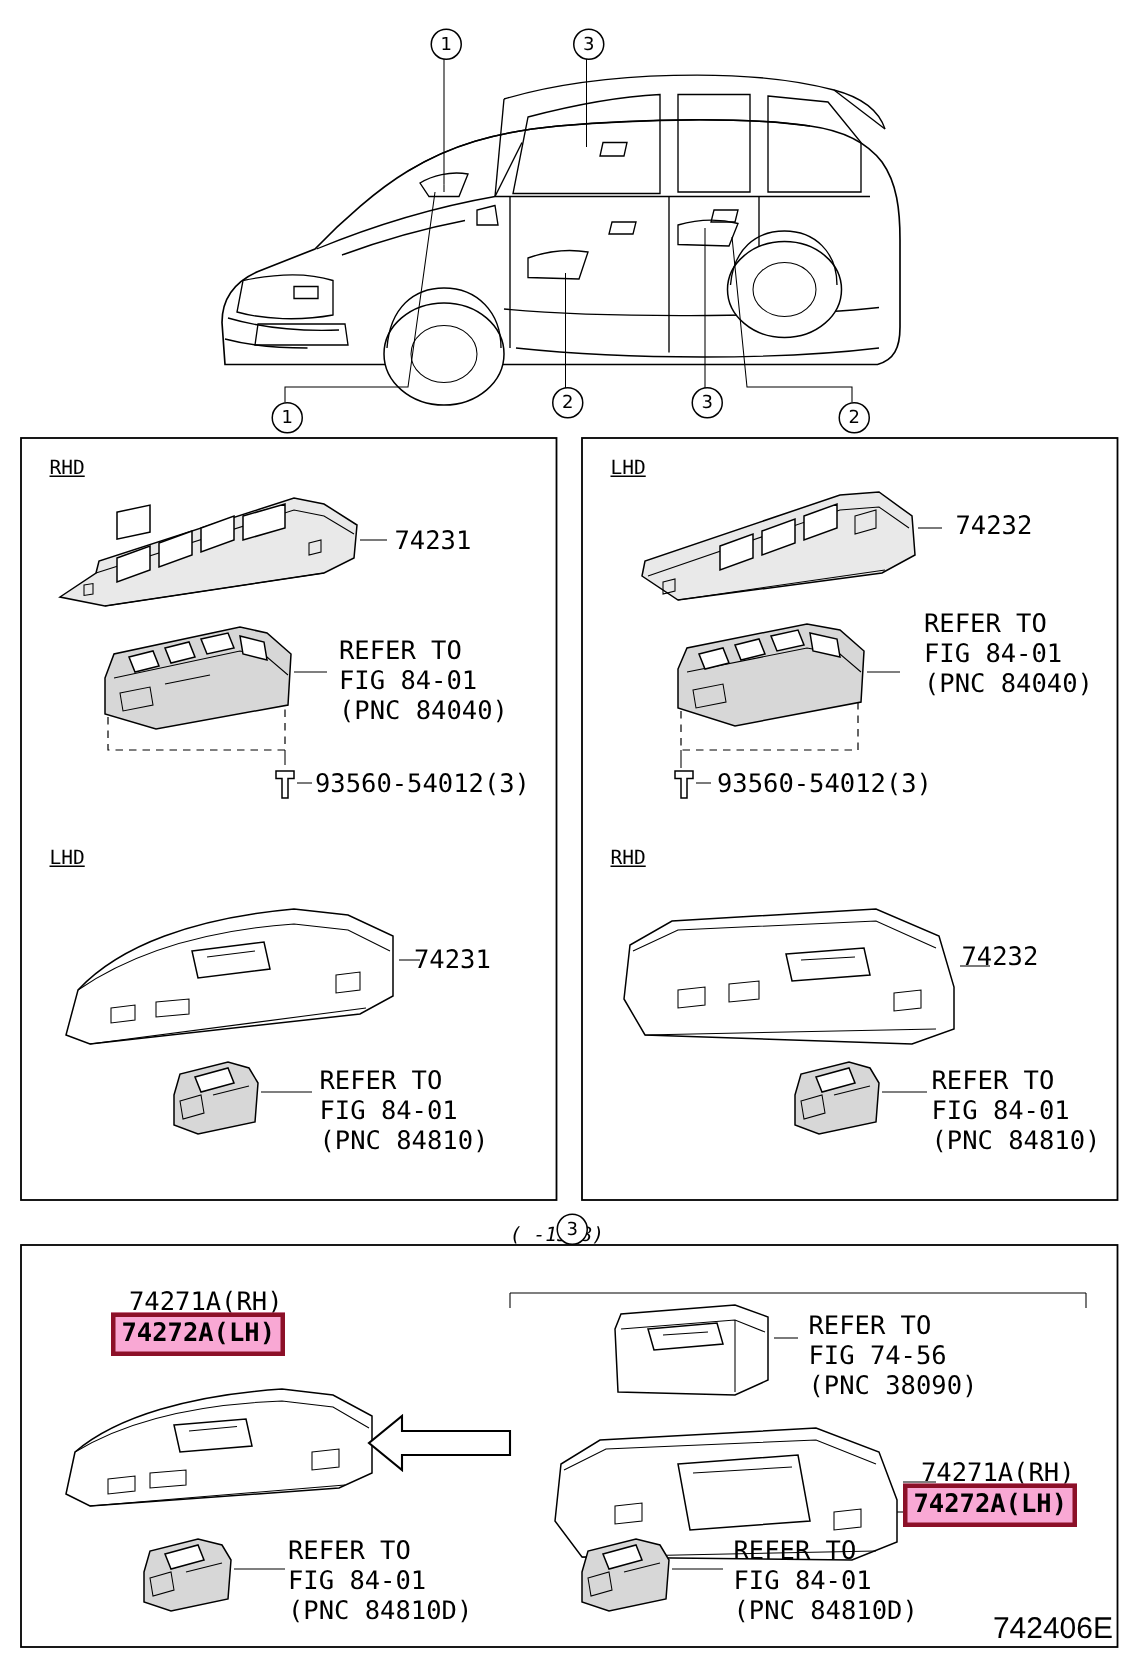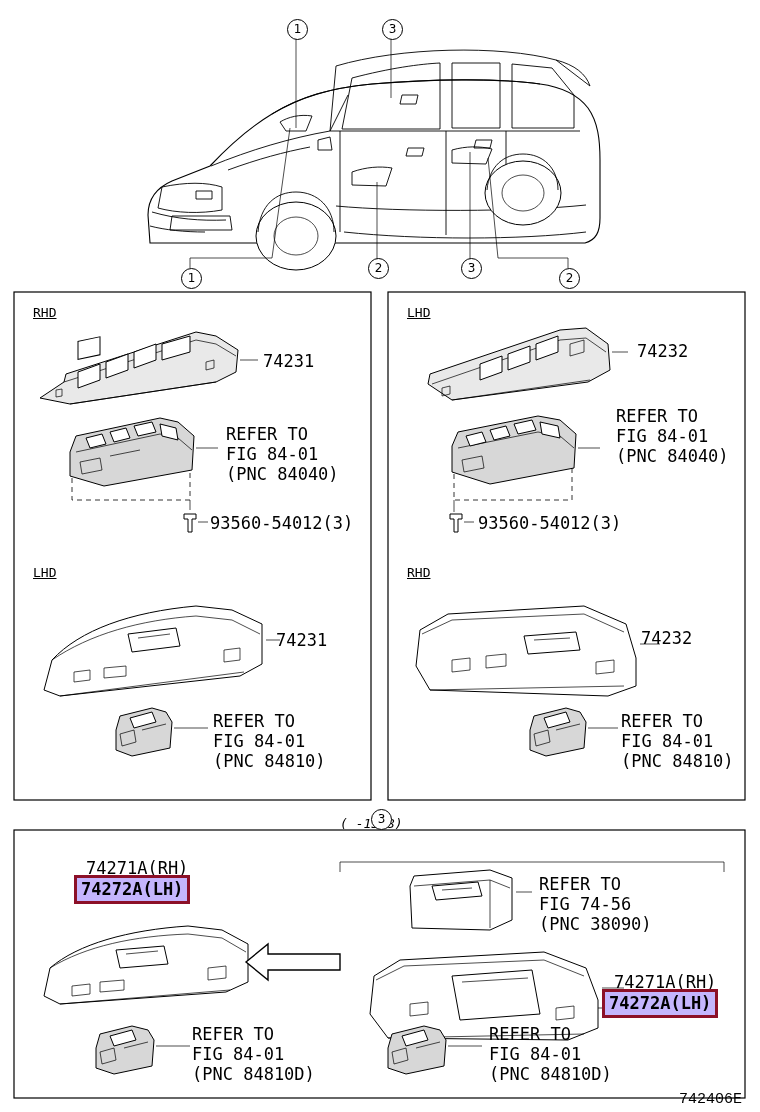--- a/index.html
+++ b/index.html
@@ -34,21 +34,21 @@
     letter-spacing: 0px;
     white-space: nowrap;
     color: #000;
   }
   .lbl.small { font-size: 13px; }
   .lbl.ul { text-decoration: underline; }
   .multi { line-height: 20px; }
   .highlight {
     position: absolute;
     border: 3px solid #8c1028;
-    background: #c4b5fd;
+    background: #f9a8d4;
     padding: 1px 4px 2px 4px;
     font-family: "DejaVu Sans Mono", monospace;
     font-size: 17px;
     font-weight: bold;
     white-space: nowrap;
     color: #000;
     z-index: 8;
   }
   .circnum {
     position: absolute;
@@ -58,23 +58,23 @@
     font-family: "DejaVu Sans", sans-serif;
     font-size: 12px;
     line-height: 18px;
     text-align: center;
     background: #fff;
     z-index: 7;
   }
   .code {
     position: absolute;
     right: 18px;
-    bottom: 4px;
-    font-family: Liberation Mono, monospace;
-    font-size: 15px;
+    bottom: 14px;
+    font-family: Liberation Sans, sans-serif;
+    font-size: 20px;
   }
 </style>
 </head>
 <body>
 
 <div class="stage">
 
 <svg class="diagram" viewBox="0 0 760 1112">
   <defs>
     <style>

